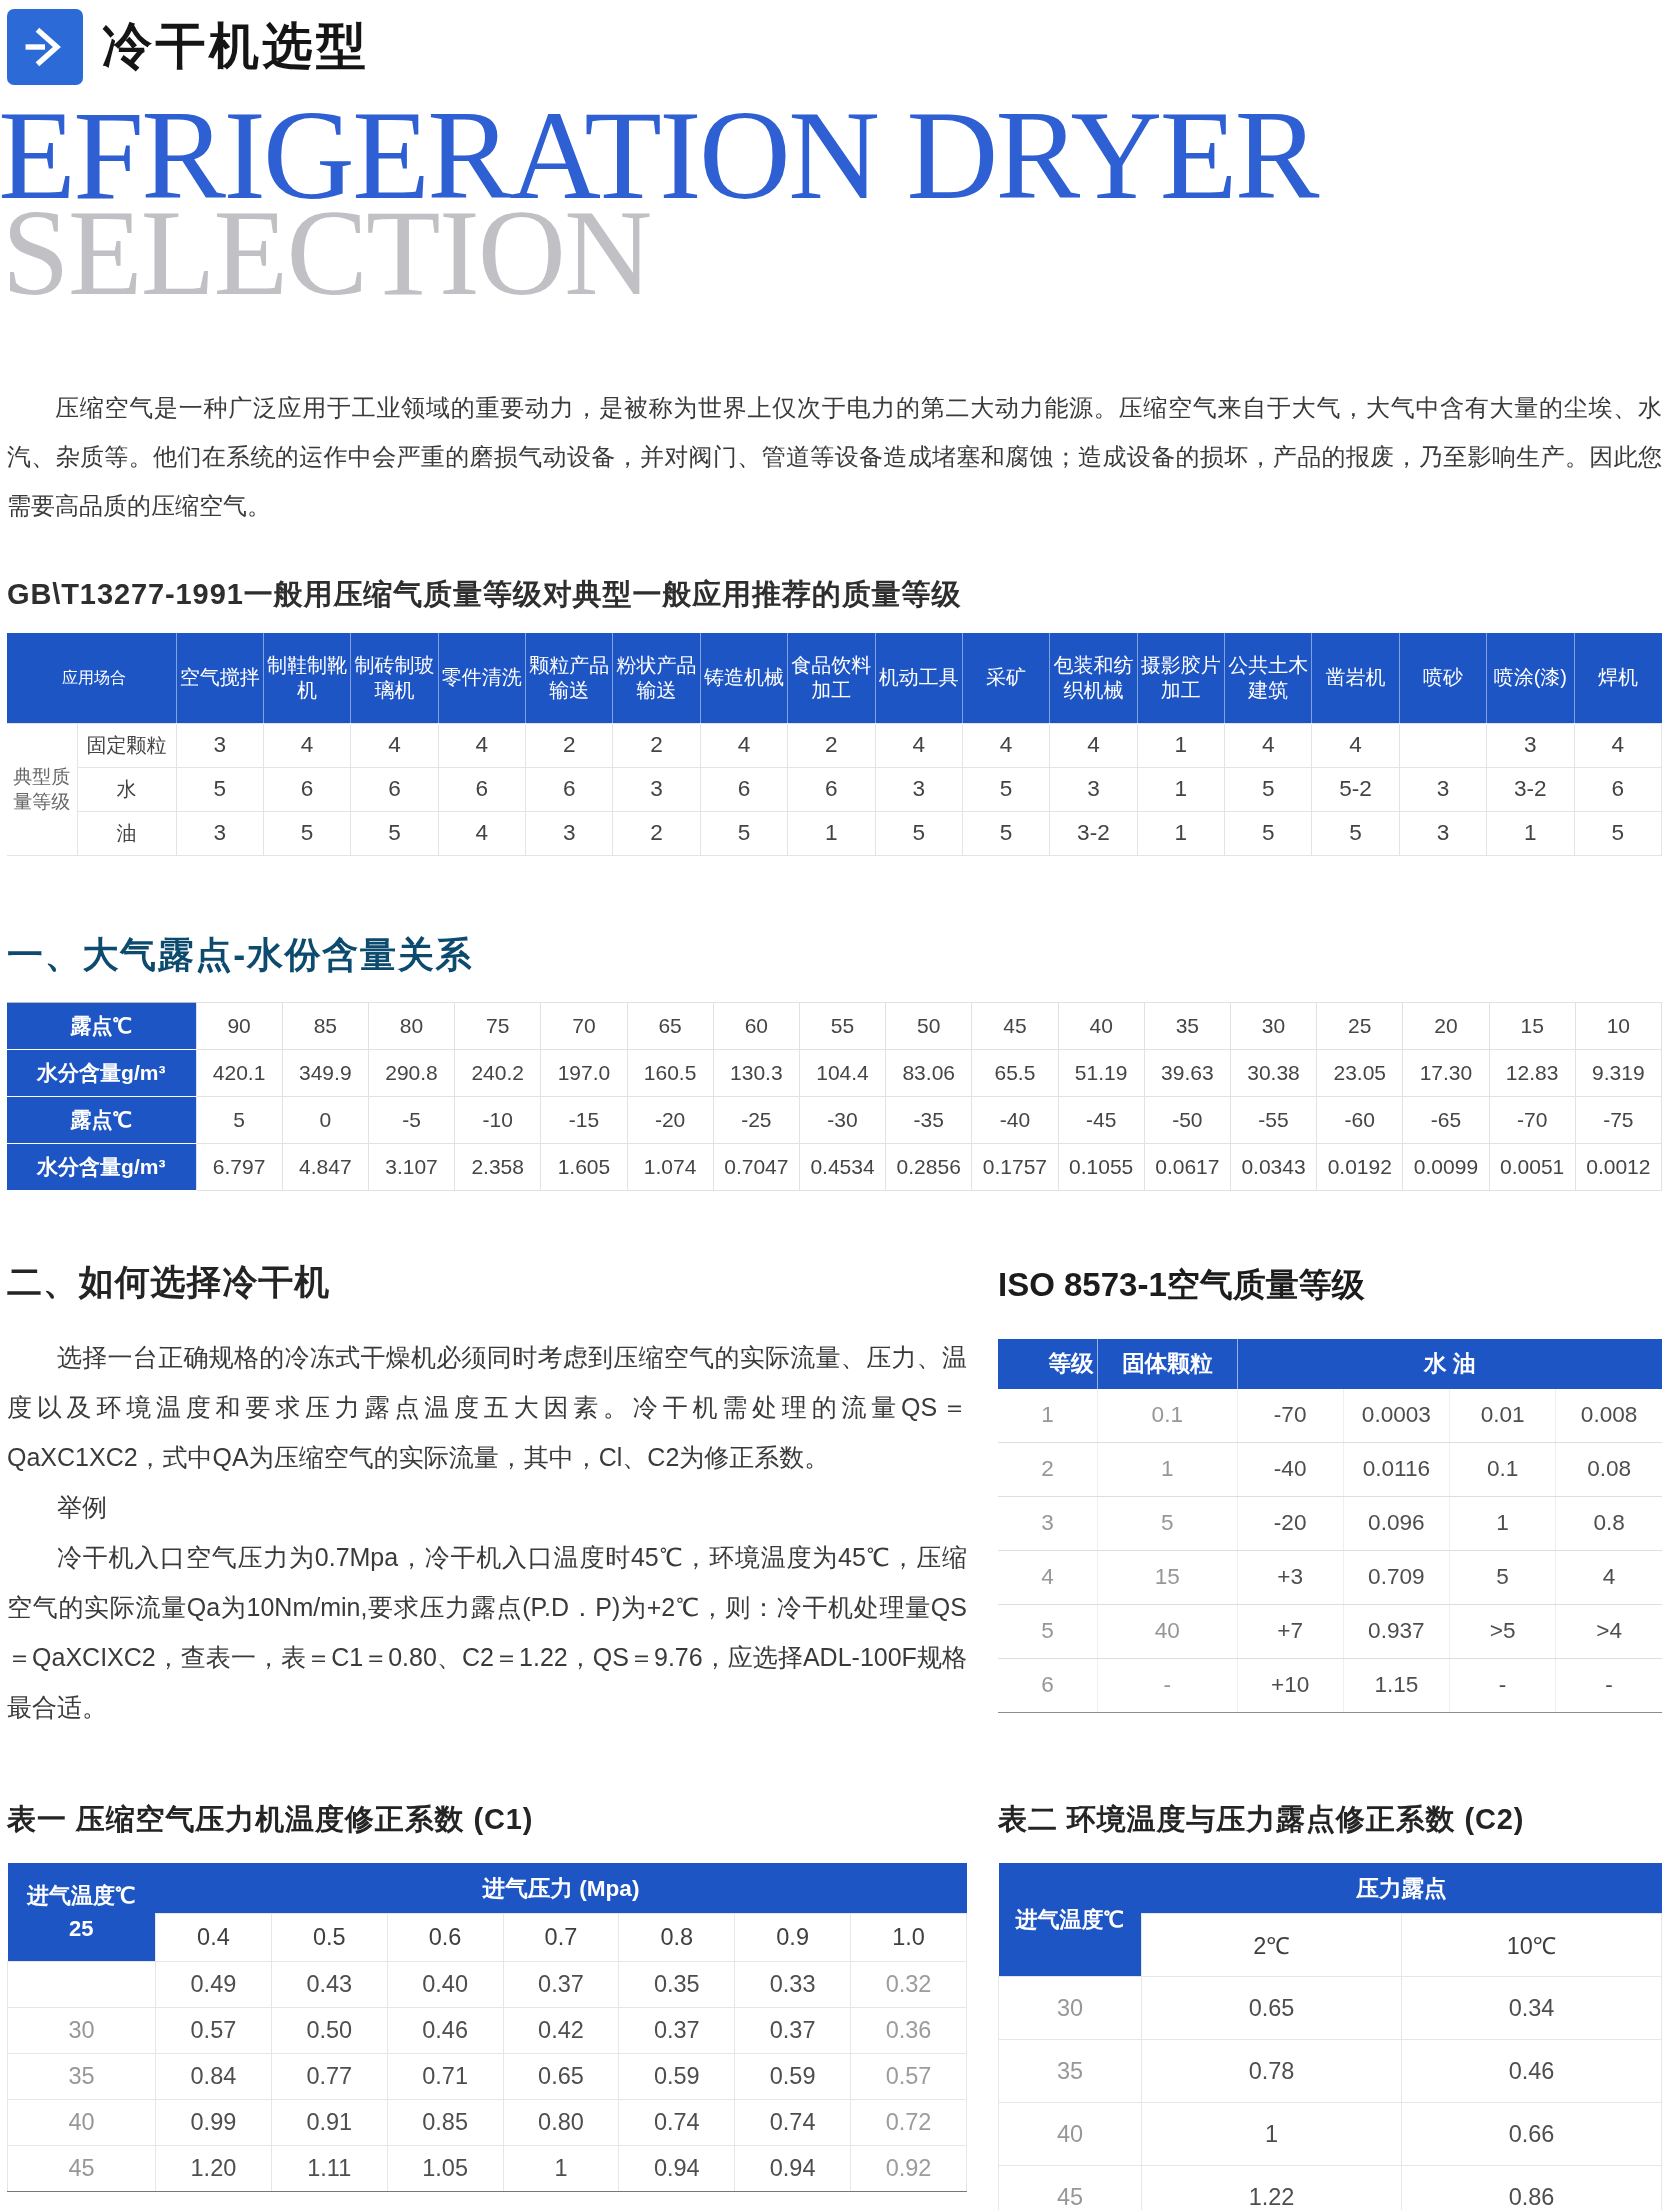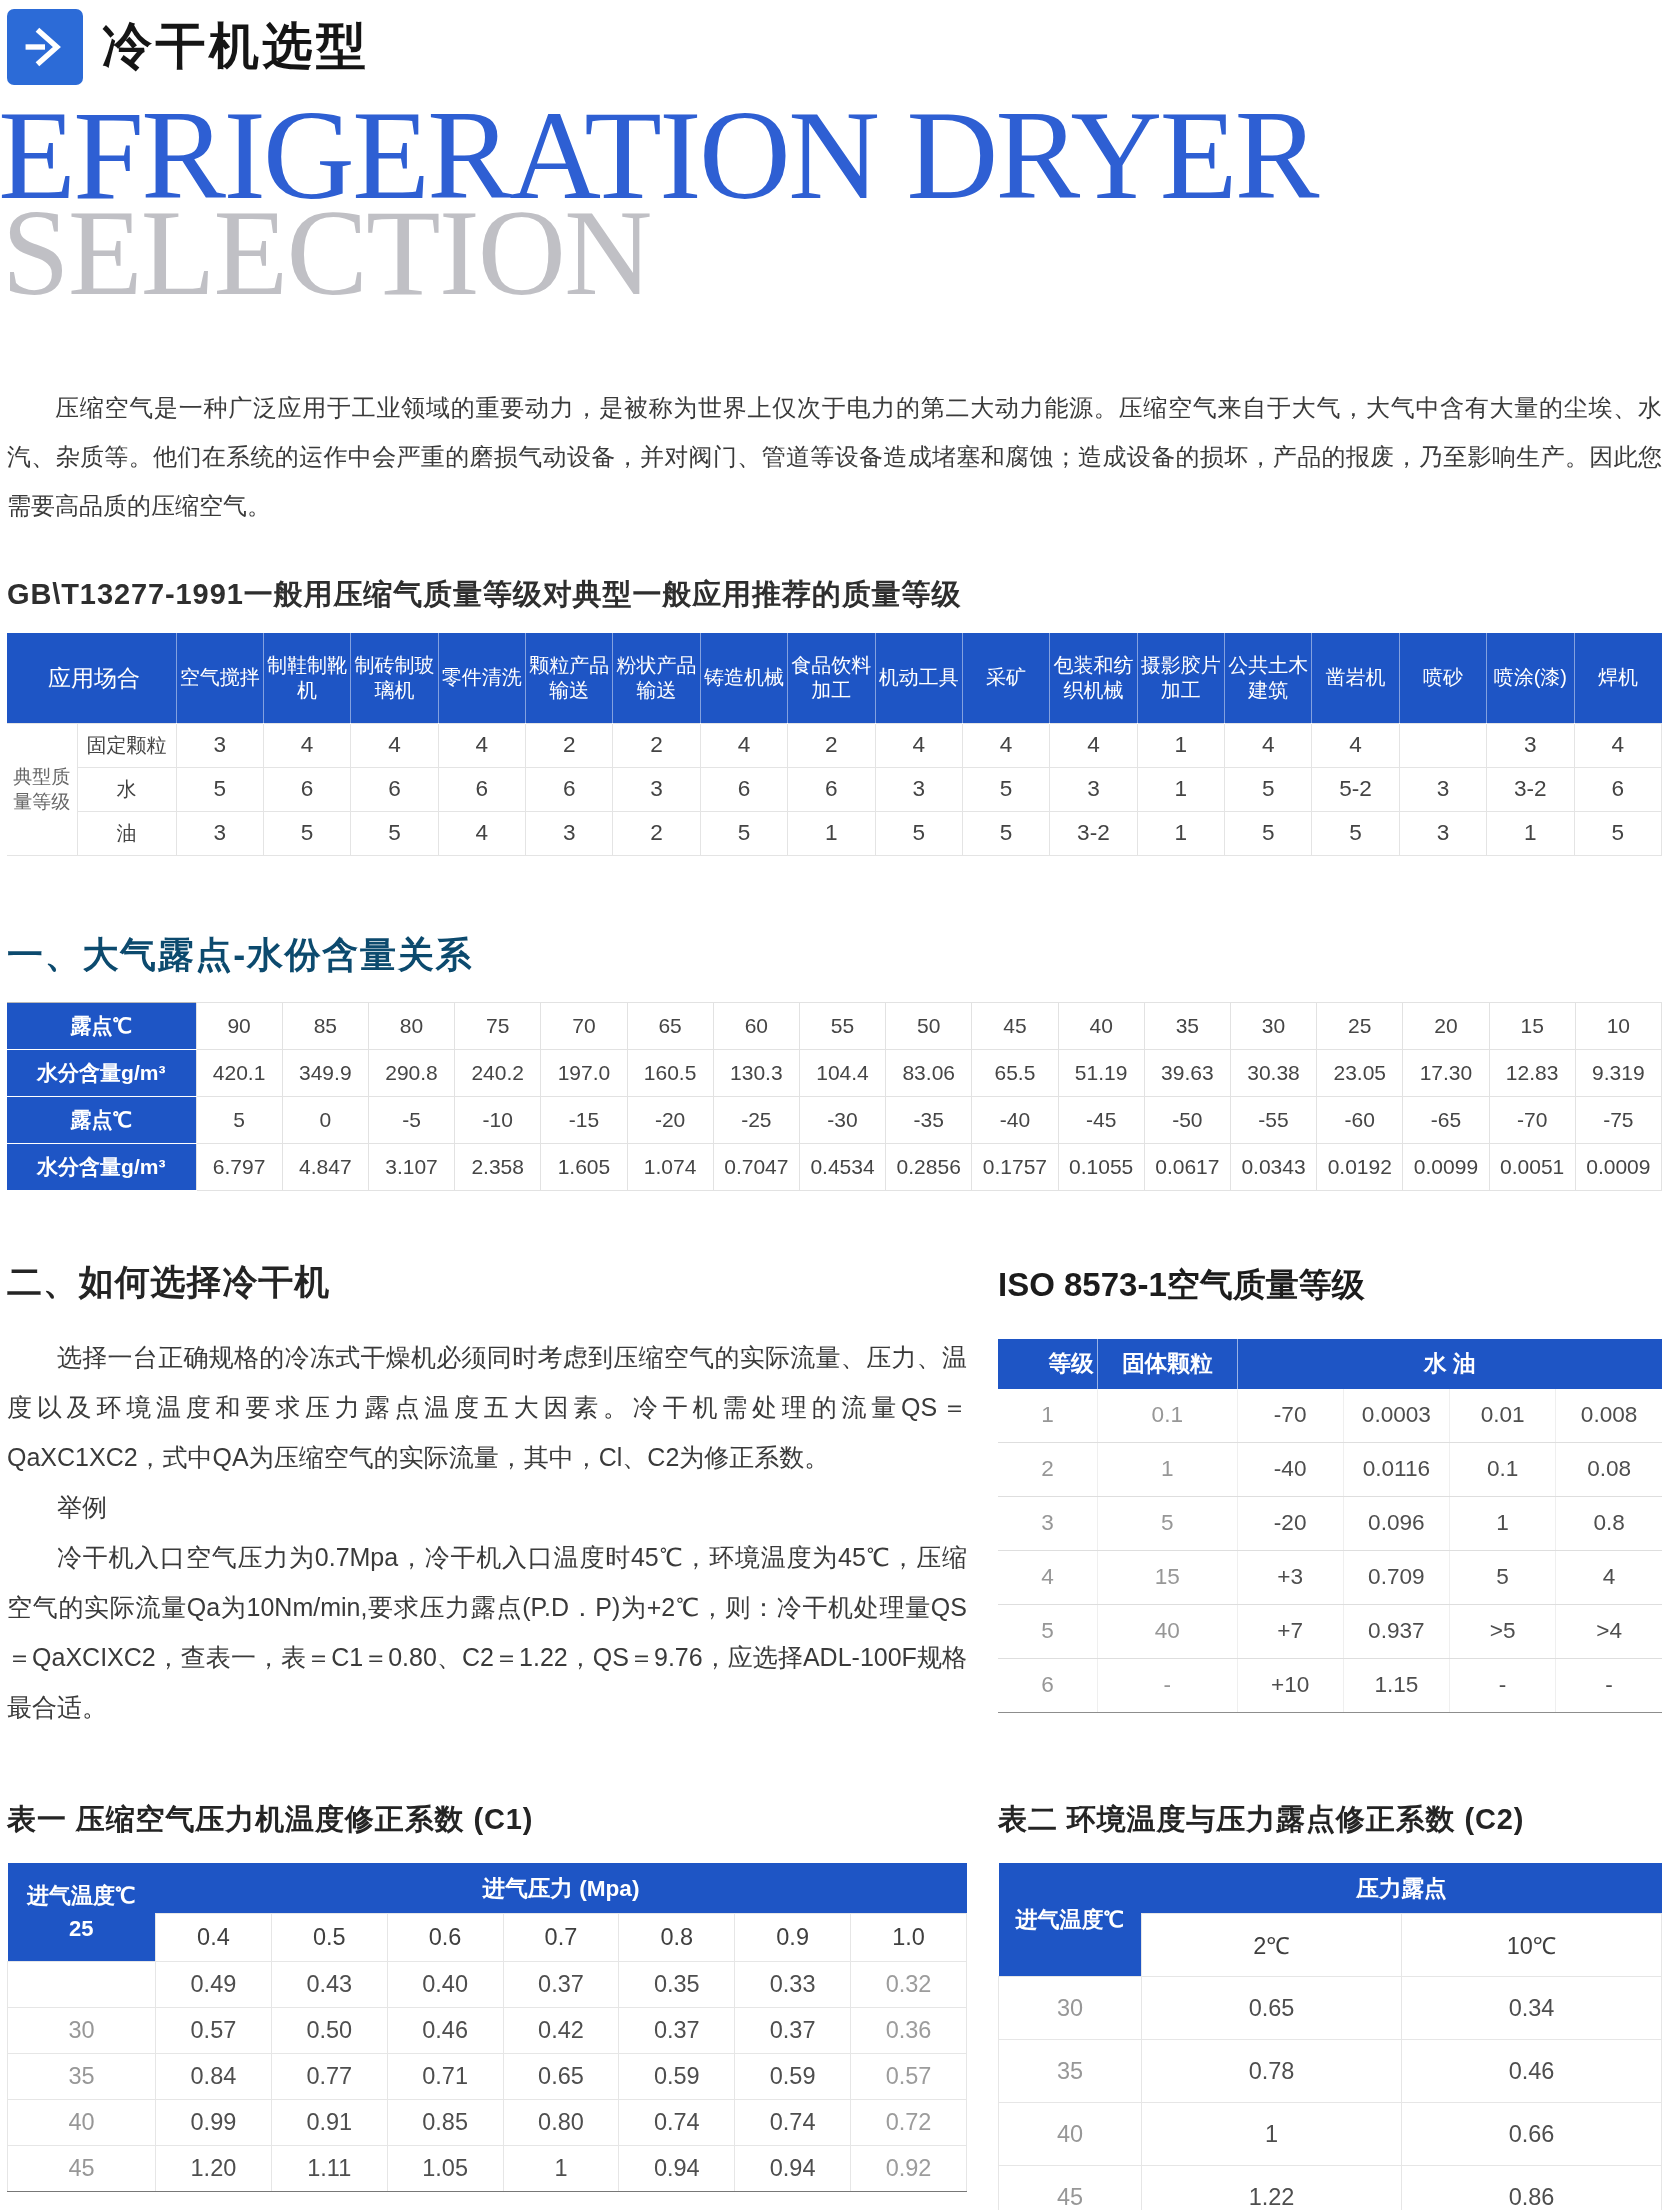--- a/index.html
+++ b/index.html
@@ -18,21 +18,21 @@
   .intro{font-size:24px;line-height:49px;text-align:justify;text-indent:2em;color:#3a3a3a;margin:76px 0 0;}
 
   
   table{border-collapse:collapse;width:100%;table-layout:fixed;}
   th,td{text-align:center;vertical-align:middle;}
   .blue{background:#1e55c5;color:#ffffff;}
 
   
   .gb-title{font-size:29px;font-weight:700;color:#2e2e2e;margin:45px 0 17.4px;letter-spacing:0.9px;}
   .gb-table th{font-size:20px;font-weight:500;line-height:1.25;padding:7px 2.6px;height:76px;border-left:0.9px solid rgba(255,255,255,.45);}
-  .gb-table th:first-child{border-left:none;font-size:23px;padding-left:8px;}
+  .gb-table th:first-child{border-left:none;font-size:16px;padding-left:8px;}
   .gb-table td{font-size:22.6px;color:#444;height:41px;border:0.9px solid #e4e4e4;background:#fff;}
   .gb-table td.group{font-size:19px;color:#666;line-height:1.35;border-left:none;}
   .gb-table td.rlabel{font-size:20px;color:#444;}
 
   
   .sec-title{font-size:36px;font-weight:600;color:#0c4a6e;margin:75px 0 22.6px;letter-spacing:1.7px;}
 
   
   .dew-table{border-top:1.7px solid #b9b9b9;border-bottom:1.7px solid #cfcfcf;}
   .dew-table th{font-size:21px;font-weight:600;height:44px;border-bottom:1.7px solid #fff;}
@@ -294,21 +294,21 @@
           <td class="">0.7047</td>
           <td class="">0.4534</td>
           <td class="">0.2856</td>
           <td class="">0.1757</td>
           <td class="">0.1055</td>
           <td class="">0.0617</td>
           <td class="">0.0343</td>
           <td class="">0.0192</td>
           <td class="">0.0099</td>
           <td class="">0.0051</td>
-          <td class="">0.0009</td>
+          <td class="">0.0012</td>
         </tr>
       </tbody>
     </table>
 
   <div class="two-col">
     <div class="col-l">
       <h2 class="h-sub">二、如何选择冷干机</h2>
       <p class="body-text ind">选择一台正确规格的冷冻式干燥机必须同时考虑到压缩空气的实际流量、压力、温度以及环境温度和要求压力露点温度五大因素。冷干机需处理的流量QS＝QaXC1XC2，式中QA为压缩空气的实际流量，其中，Cl、C2为修正系数。</p>
       <p class="body-text ind">举例</p>
       <p class="body-text ind">冷干机入口空气压力为0.7Mpa，冷干机入口温度时45℃，环境温度为45℃，压缩空气的实际流量Qa为10Nm/min,要求压力露点(P.D．P)为+2℃，则：冷干机处理量QS＝QaXCIXC2，查表一，表＝C1＝0.80、C2＝1.22，QS＝9.76，应选择ADL-100F规格最合适。</p>

